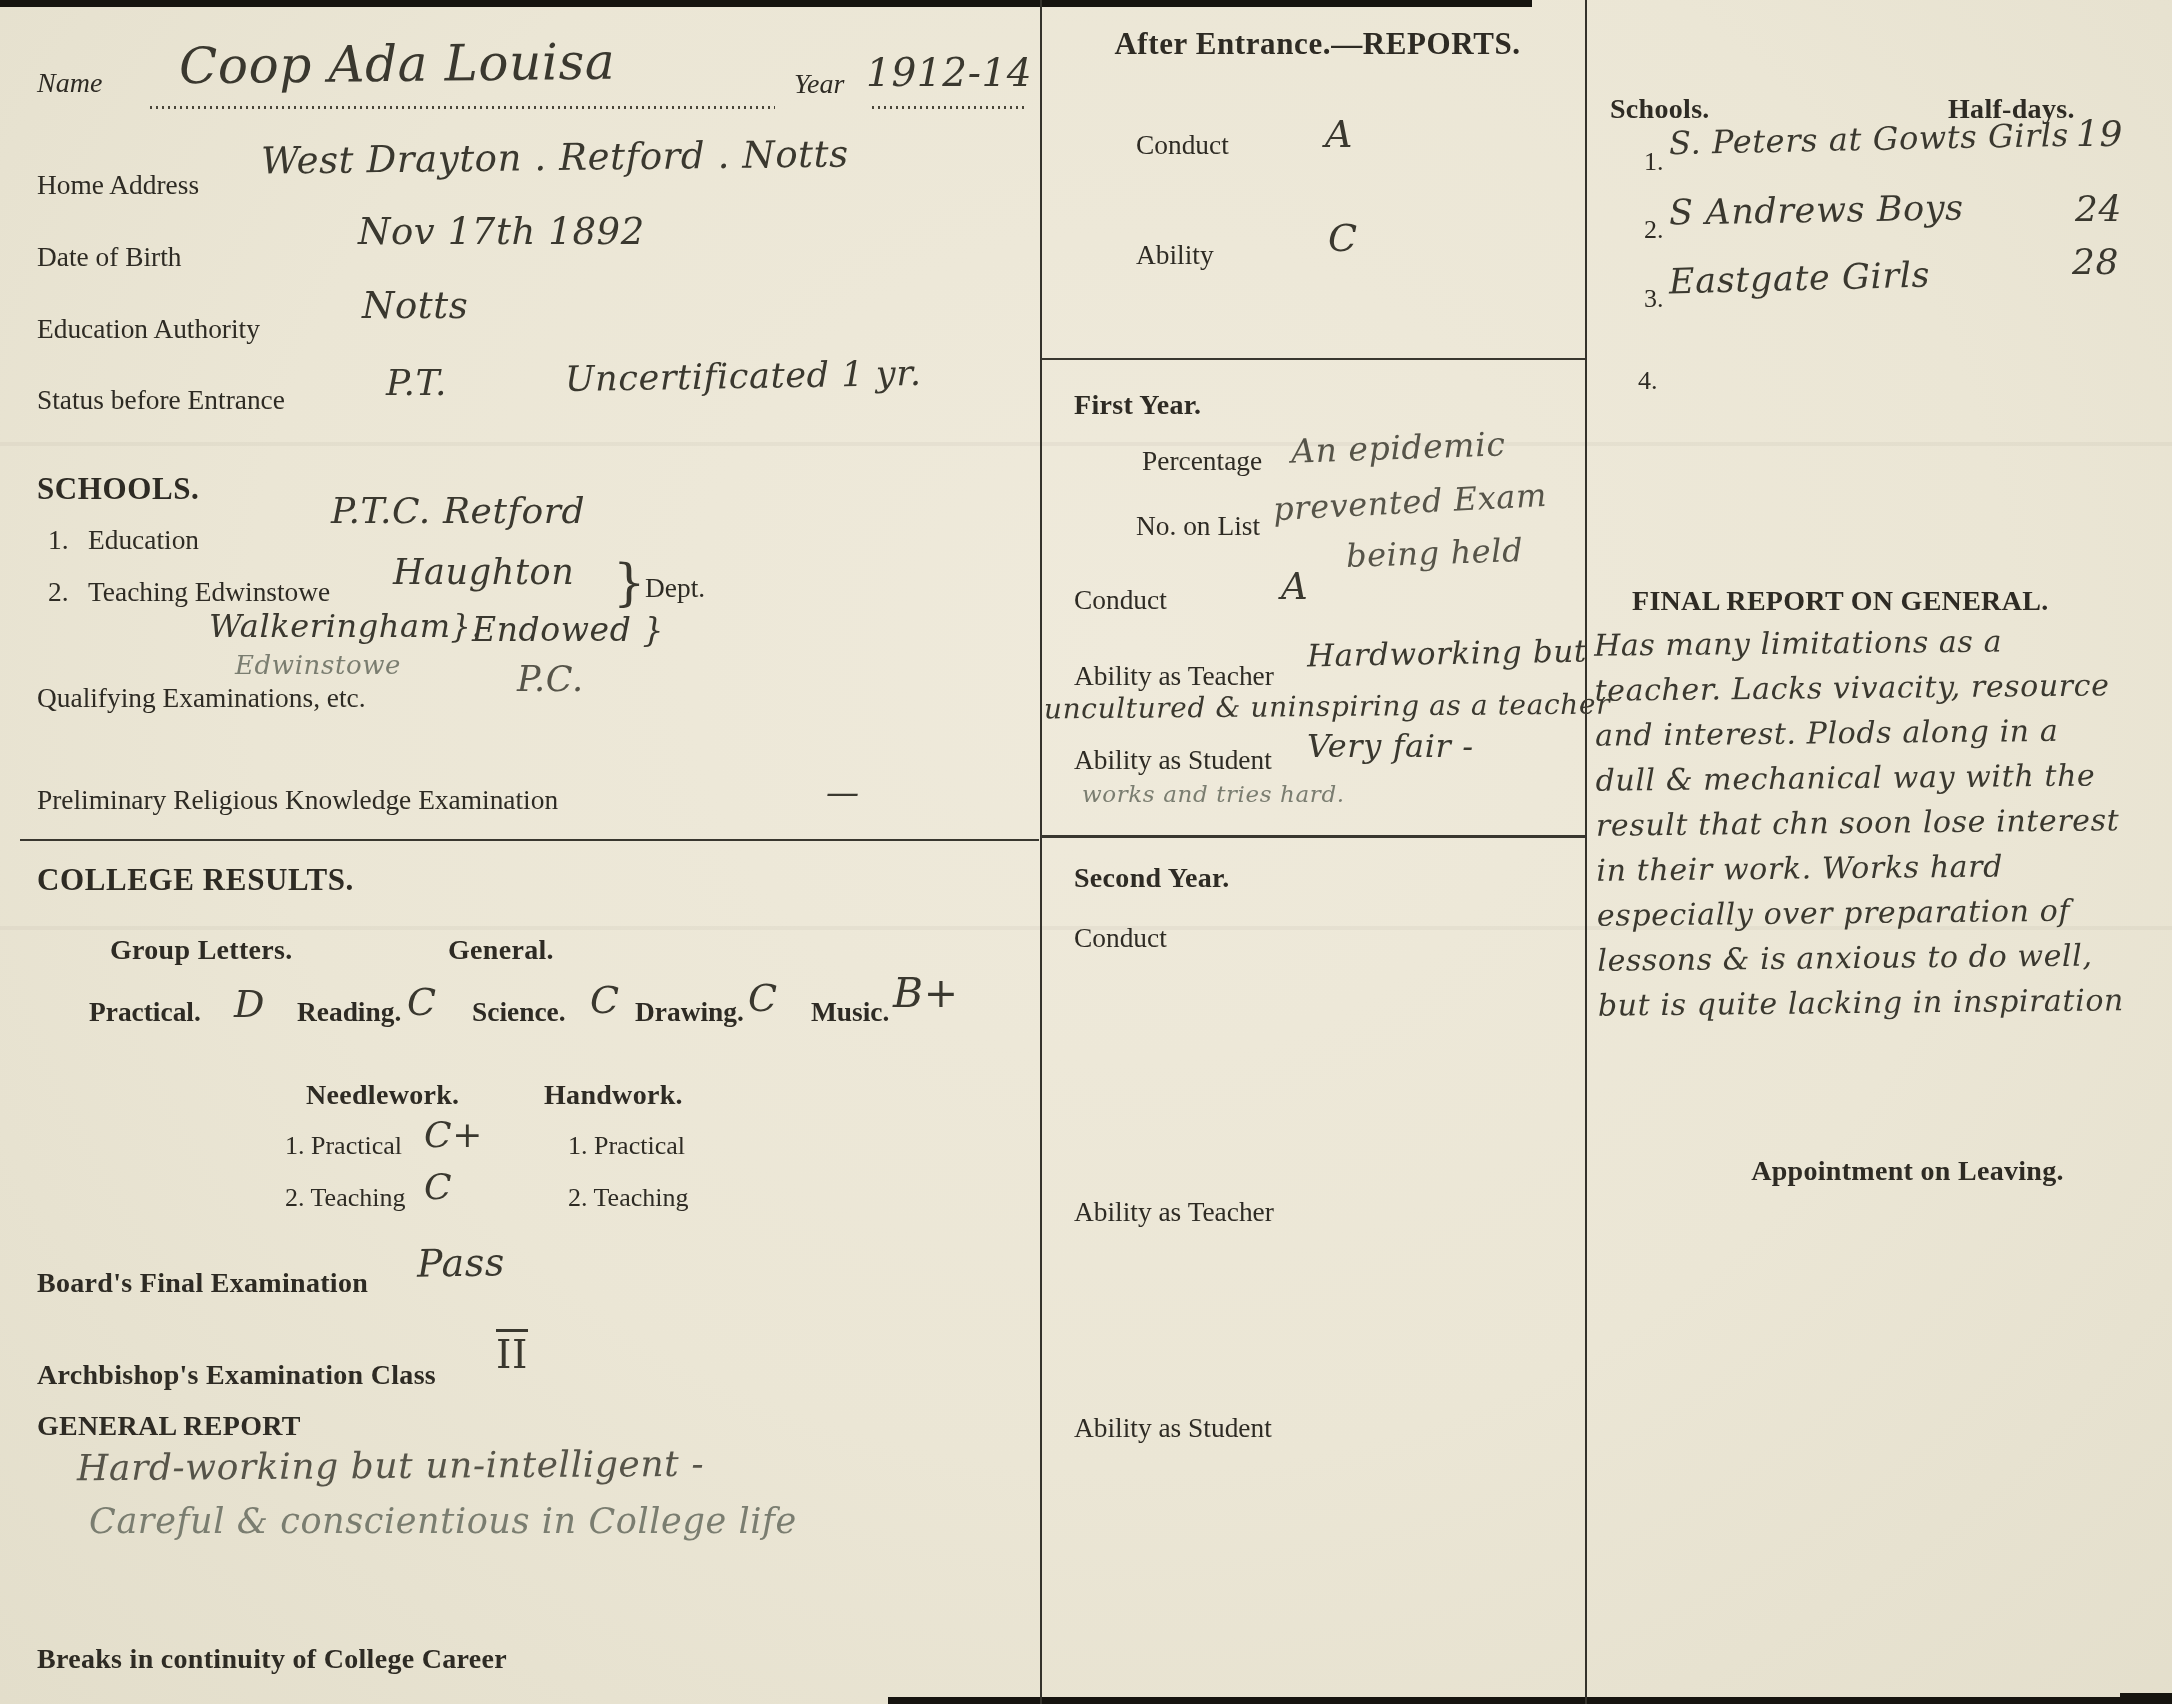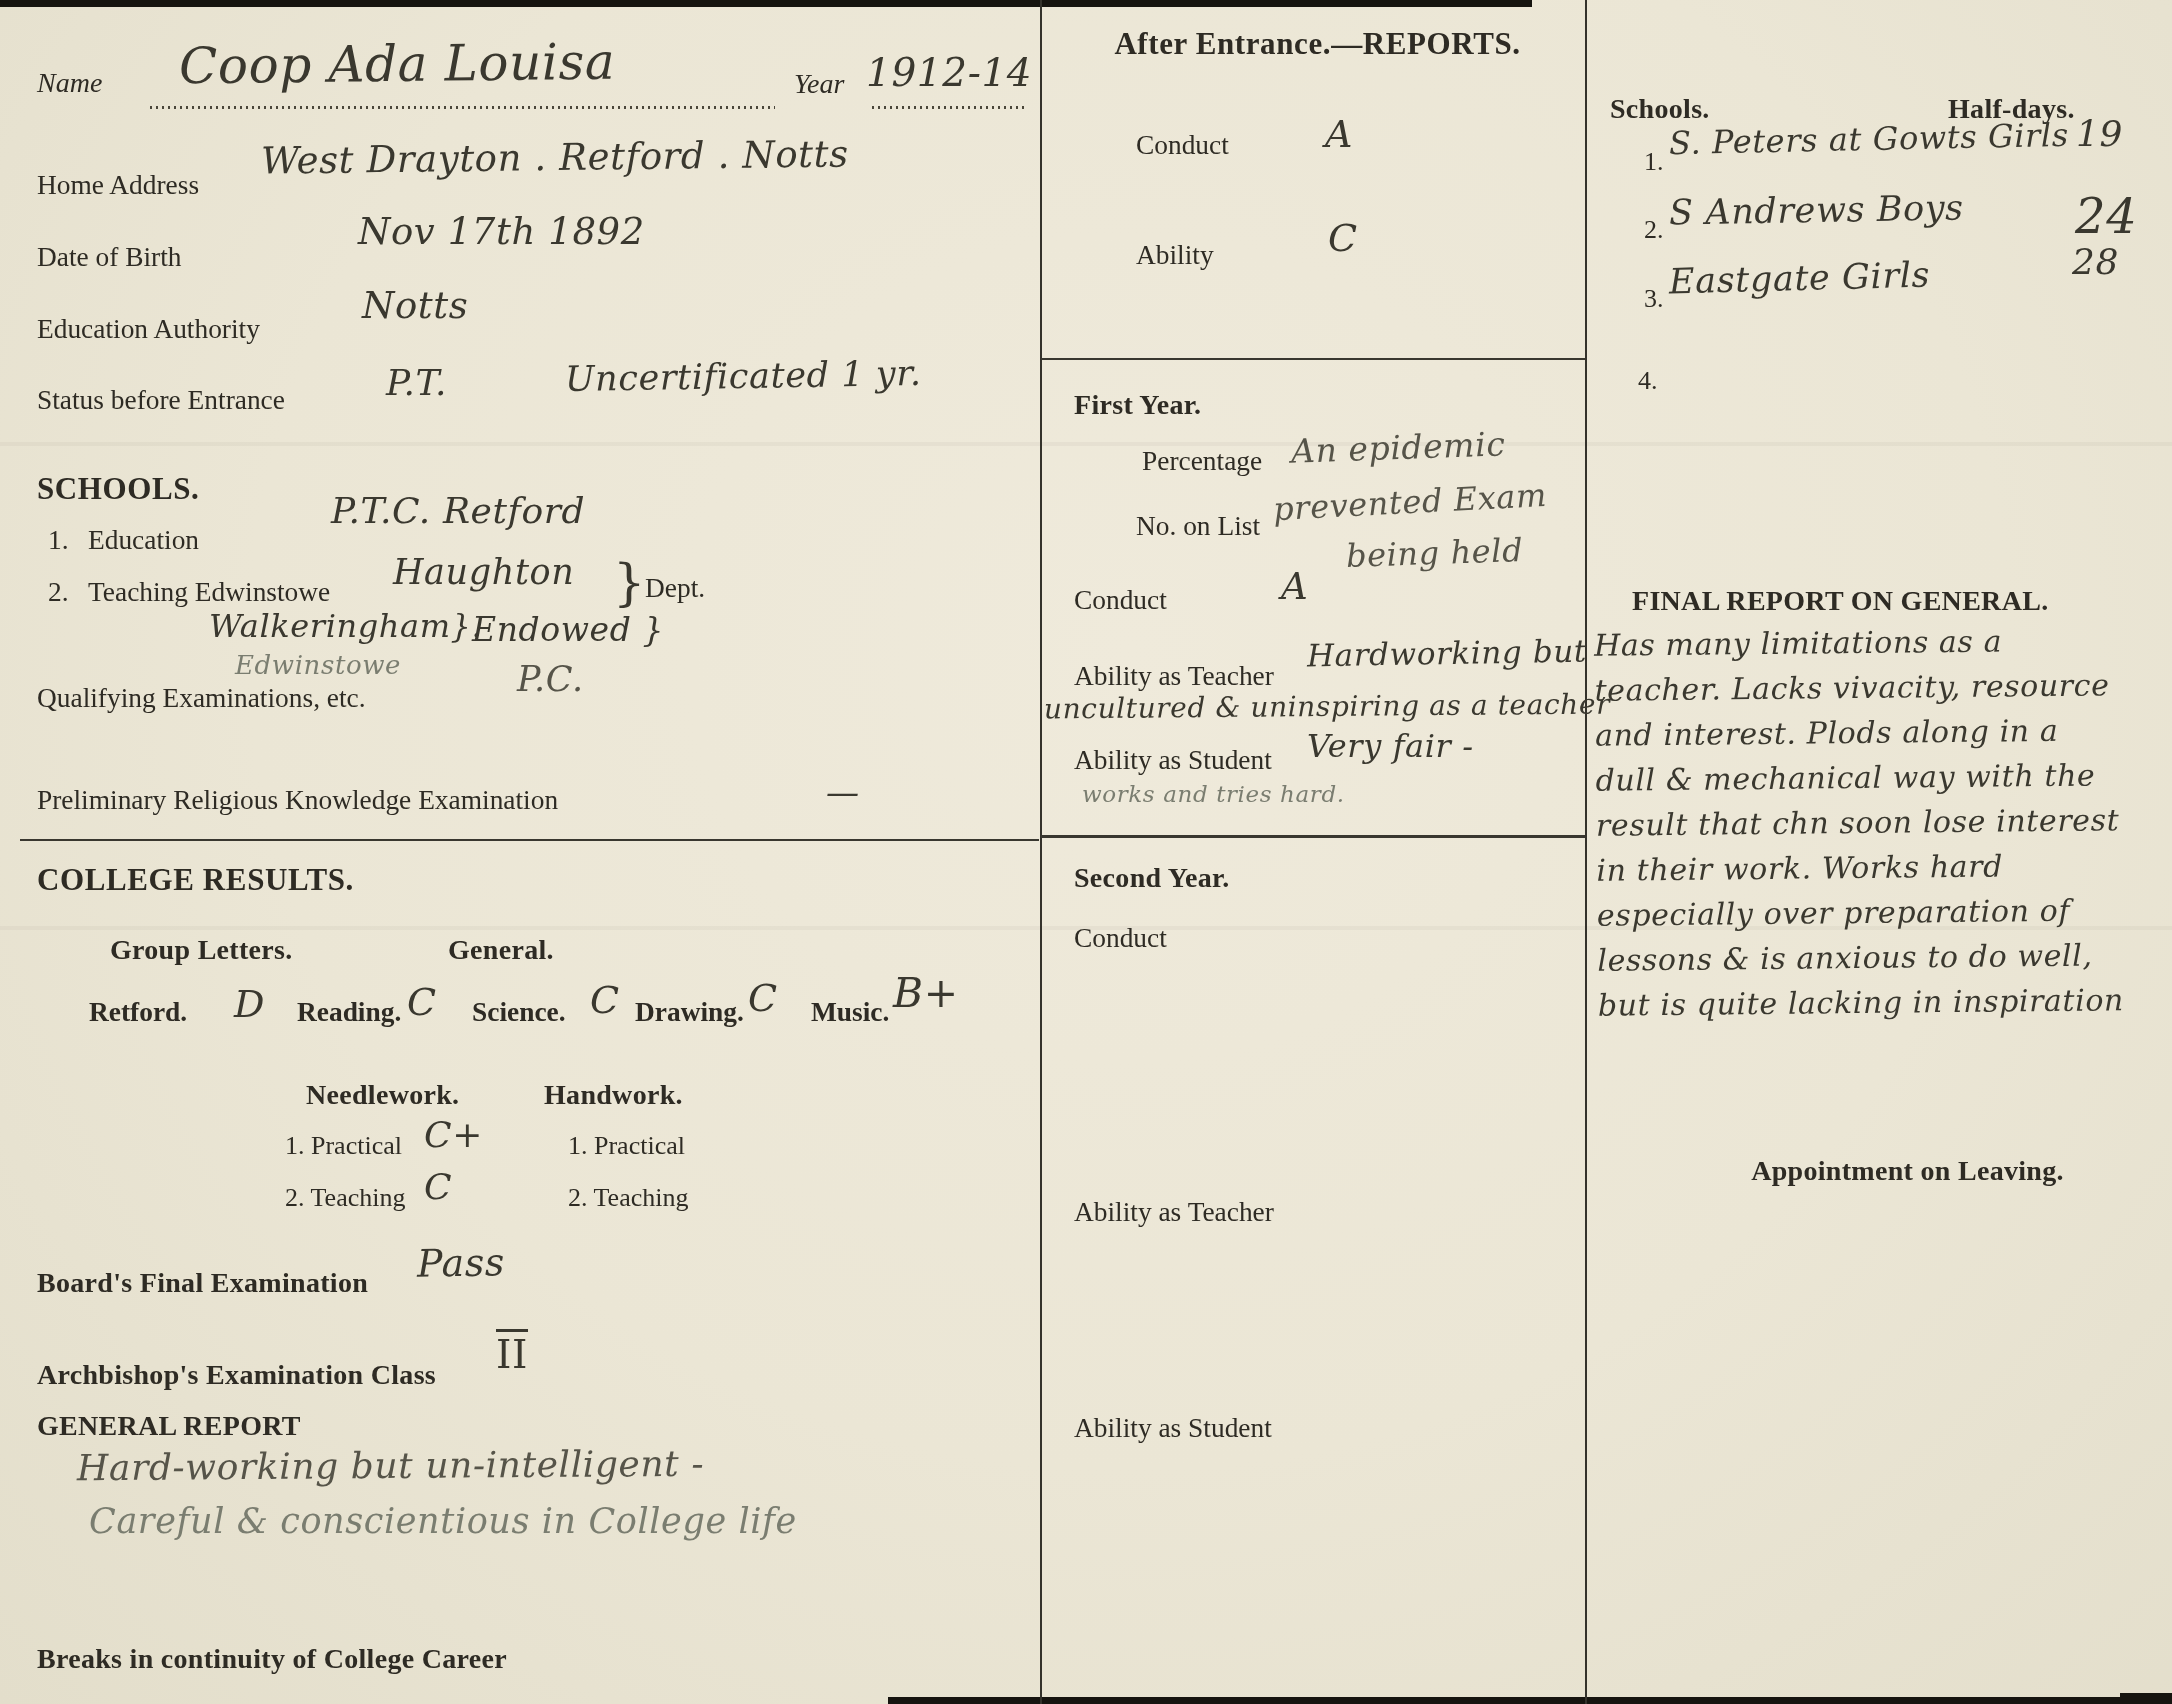--- a/index.html
+++ b/index.html
@@ -79,21 +79,21 @@
 
   <div class="abs lbl" style="left:37px;top:785px;">Preliminary Religious Knowledge Examination</div>
   <div class="abs hw" style="left:826px;top:773px;font-size:33px;">—</div>
 
   <div class="hrule" style="left:20px;top:839px;width:1019px;height:2.4px;"></div>
 
   <div class="abs head" style="left:37px;top:862px;">COLLEGE RESULTS.</div>
   <div class="abs head-sm" style="left:110px;top:934px;">Group Letters.</div>
   <div class="abs head-sm" style="left:448px;top:934px;">General.</div>
 
-  <div class="abs lbl bold" style="left:89px;top:997px;">Retford.</div>
+  <div class="abs lbl bold" style="left:89px;top:997px;">Practical.</div>
   <div class="abs hw" style="left:234px;top:982px;font-size:38px;">D</div>
   <div class="abs lbl bold" style="left:297px;top:997px;">Reading.</div>
   <div class="abs hw" style="left:407px;top:980px;font-size:38px;">C</div>
   <div class="abs lbl bold" style="left:472px;top:997px;">Science.</div>
   <div class="abs hw" style="left:590px;top:978px;font-size:38px;">C</div>
   <div class="abs lbl bold" style="left:635px;top:997px;">Drawing.</div>
   <div class="abs hw" style="left:748px;top:976px;font-size:38px;">C</div>
   <div class="abs lbl bold" style="left:811px;top:997px;">Music.</div>
   <div class="abs hw" style="left:893px;top:969px;font-size:41px;">B+</div>
 
@@ -152,21 +152,21 @@
 
   <div class="abs head-sm" style="left:1610px;top:93px;">Schools.</div>
   <div class="abs head-sm" style="left:1948px;top:93px;">Half-days.</div>
 
   <div class="abs lbl-sm" style="left:1644px;top:147px;">1.</div>
   <div class="abs hw" style="left:1669px;top:120px;font-size:32px;transform:rotate(-1.2deg);">S. Peters at Gowts Girls</div>
   <div class="abs hw" style="left:2076px;top:113px;font-size:36px;">19</div>
 
   <div class="abs lbl-sm" style="left:1644px;top:215px;">2.</div>
   <div class="abs hw" style="left:1669px;top:190px;font-size:35px;transform:rotate(-1deg);">S Andrews Boys</div>
-  <div class="abs hw" style="left:2075px;top:188px;font-size:48px;">24</div>
+  <div class="abs hw" style="left:2075px;top:188px;font-size:36px;">24</div>
 
   <div class="abs lbl-sm" style="left:1644px;top:284px;">3.</div>
   <div class="abs hw" style="left:1669px;top:258px;font-size:35px;transform:rotate(-1.5deg);">Eastgate Girls</div>
   <div class="abs hw" style="left:2072px;top:241px;font-size:36px;">28</div>
 
   <div class="abs lbl-sm" style="left:1638px;top:366px;">4.</div>
 
   <div class="abs head-sm" style="left:1632px;top:585px;">FINAL REPORT ON GENERAL.</div>
   <div class="abs" style="left:1596px;top:620px;transform:rotate(-0.6deg);">
     <div class="hw" style="font-size:30px;line-height:45px;">Has many limitations as a</div>

